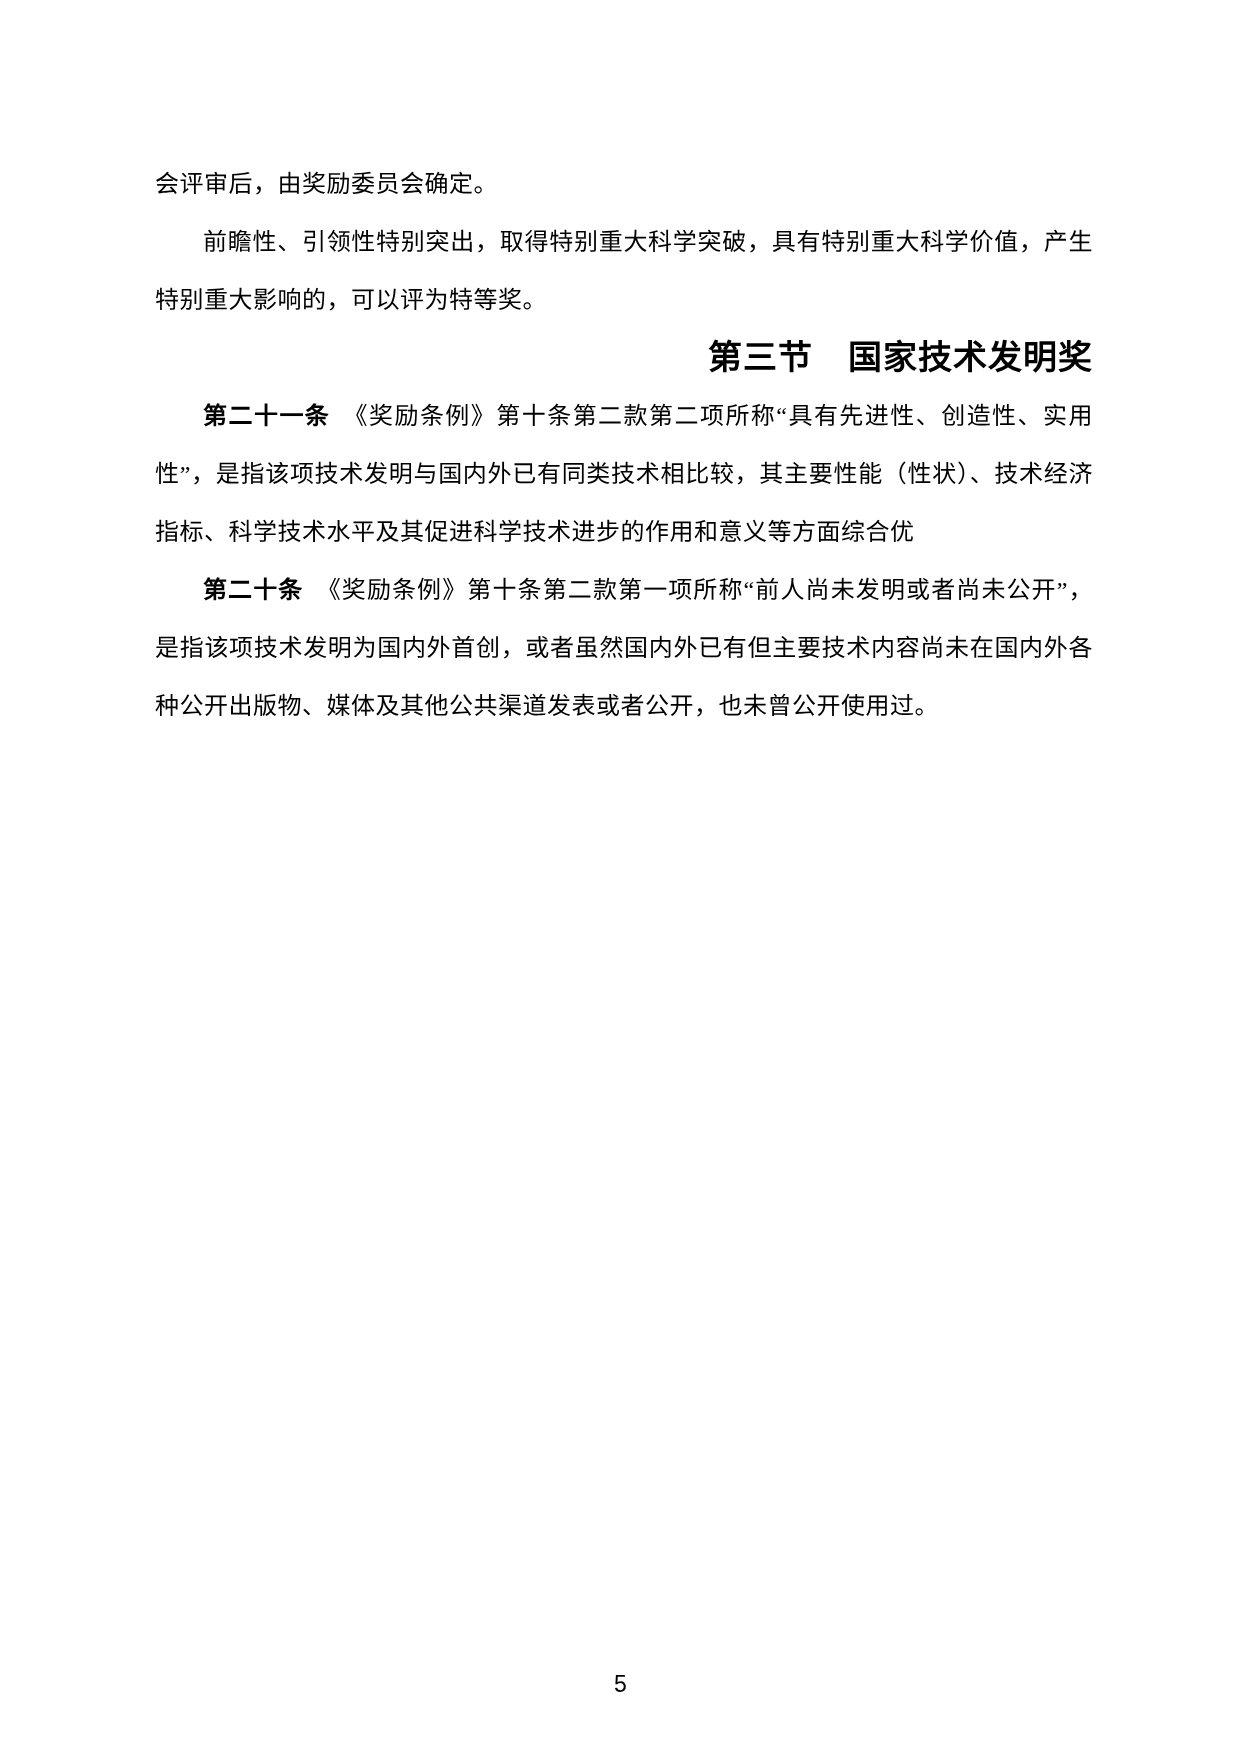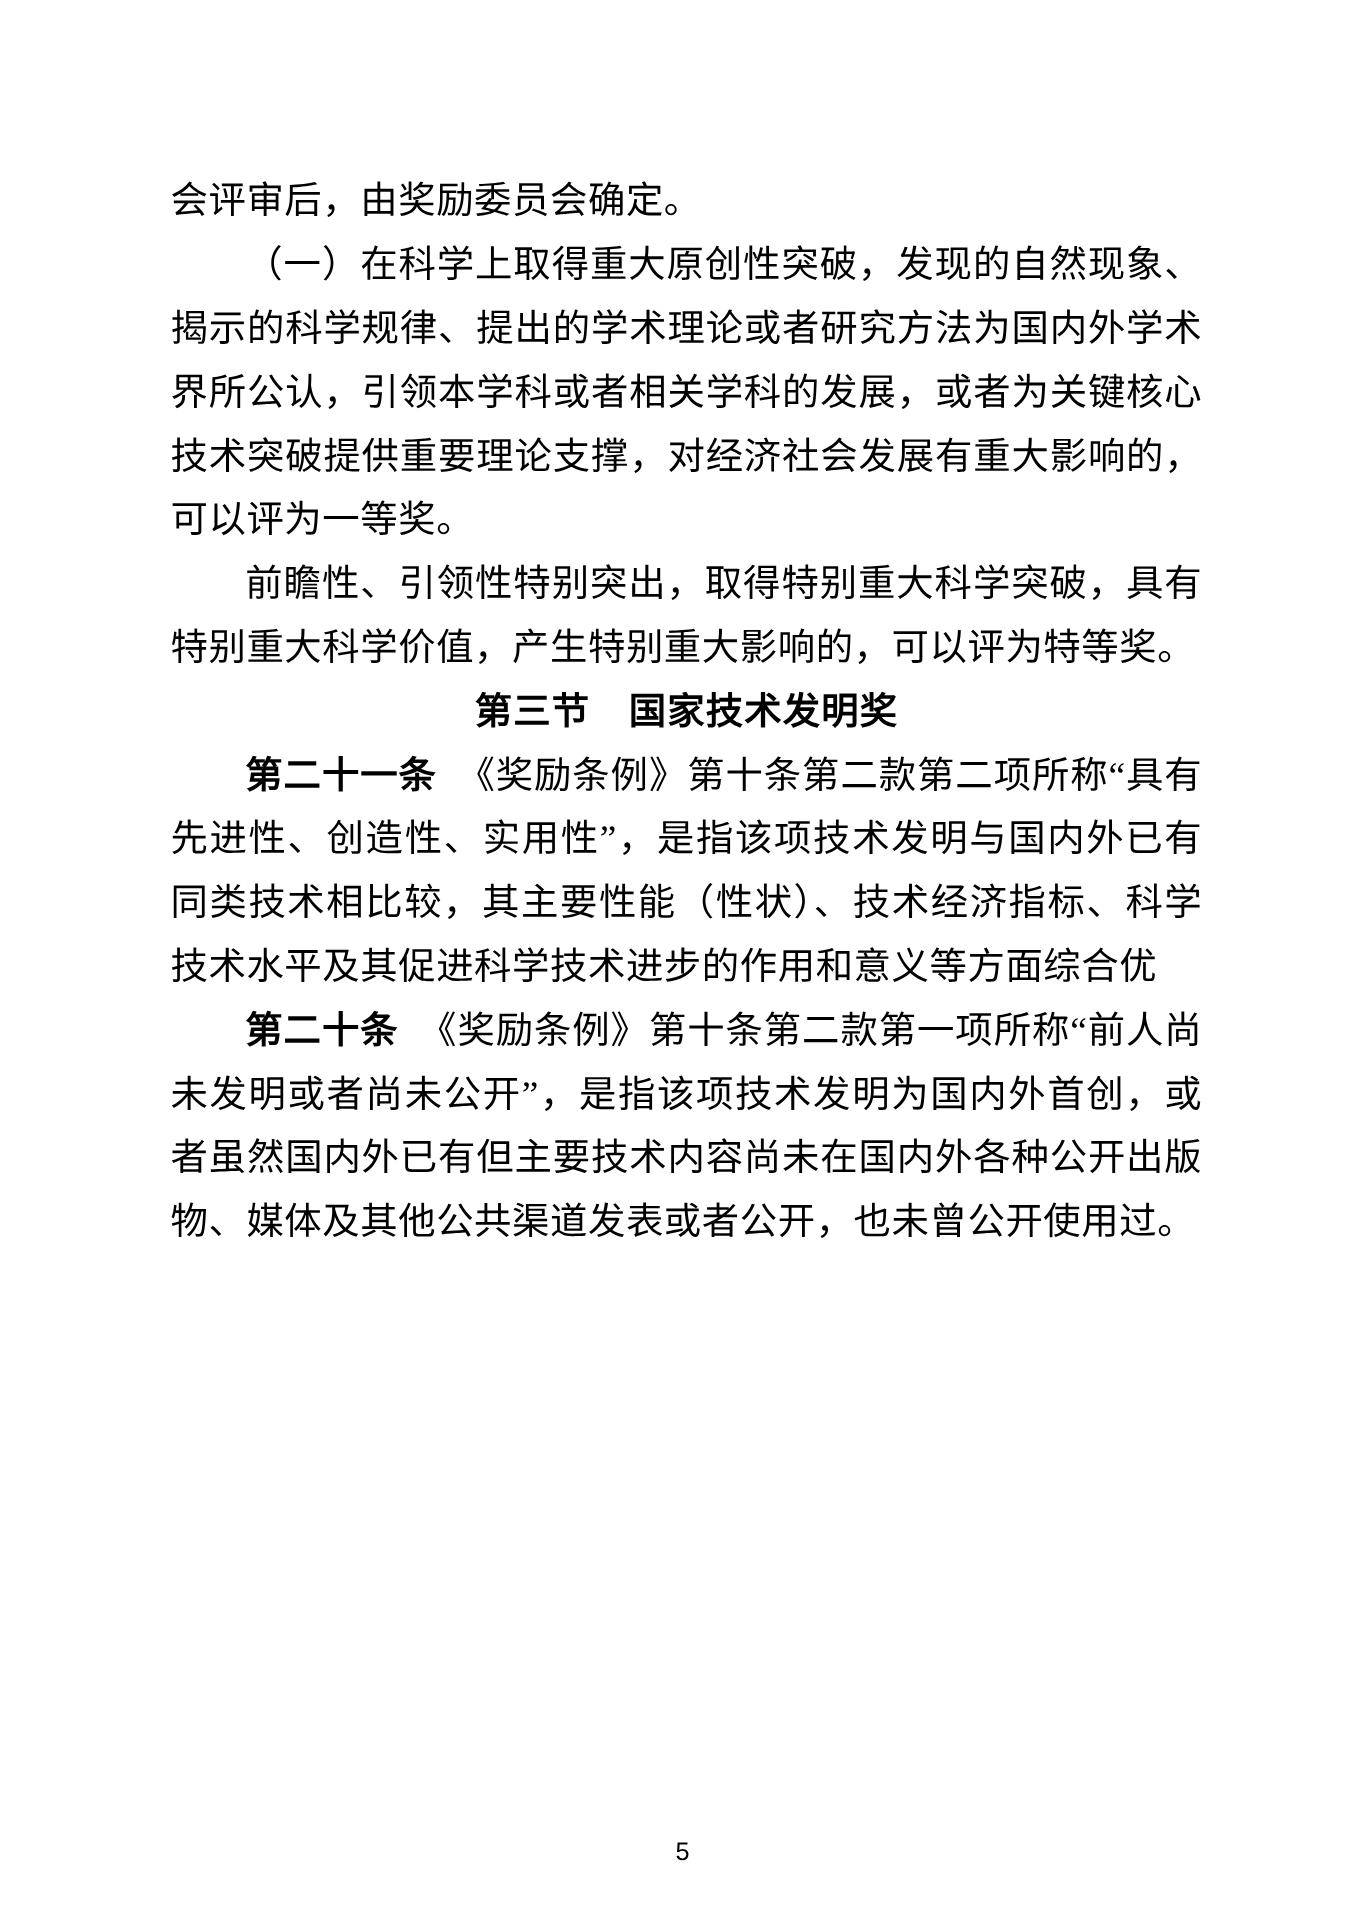--- a/index.html
+++ b/index.html
@@ -18,40 +18,40 @@
     overflow: hidden;
   }
   .content {
     position: absolute;
     left: 155px;
     top: 155px;
     width: 938px;
   }
   .para {
     margin: 0;
-    font-size: 34px;
+    font-size: 24px;
     line-height: 58px;
     letter-spacing: 0.5px;
     text-align: justify;
     text-justify: inter-ideograph;
     word-break: break-all;
   }
   .indent {
     text-indent: 2em;
   }
   .lead {
     font-weight: bold;
     margin-right: 0.55em;
   }
   .heading {
     margin: 0;
     font-size: 34px;
     line-height: 58px;
     font-weight: bold;
-    text-align: center;
+    text-align: right;
     letter-spacing: 1px;
   }
   .footer {
     position: absolute;
     left: 0;
     bottom: 58px;
     width: 100%;
     text-align: center;
   }
   .page-number {
@@ -63,21 +63,20 @@
 </style>
 </head>
 <body>
 
 <div class="page">
   <div class="content">
 
     <p class="para"><span>会评审后，由奖励委员会确定。</span></p>
 
 
-    <p class="para indent"><span>（一）在科学上取得重大原创性突破，发现的自然现象、揭示的科学规律、提出的学术理论或者研究方法为国内外学术界所公认，引领本学科或者相关学科的发展，或者为关键核心技术突破提供重要理论支撑，对经济社会发展有重大影响的，可以评为一等奖。</span></p>
 
 
     <p class="para indent"><span>前瞻性、引领性特别突出，取得特别重大科学突破，具有特别重大科学价值，产生特别重大影响的，可以评为特等奖。</span></p>
 
     <h2 class="heading">第三节　国家技术发明奖</h2>
 
     <p class="para indent"><b class="lead">第二十一条</b><span>《奖励条例》第十条第二款第二项所称“具有先进性、创造性、实用性”，是指该项技术发明与国内外已有同类技术相比较，其主要性能（性状）、技术经济指标、科学技术水平及其促进科学技术进步的作用和意义等方面综合优</span></p>
 
     <p class="para indent"><b class="lead">第二十条</b><span>《奖励条例》第十条第二款第一项所称“前人尚未发明或者尚未公开”，是指该项技术发明为国内外首创，或者虽然国内外已有但主要技术内容尚未在国内外各种公开出版物、媒体及其他公共渠道发表或者公开，也未曾公开使用过。</span></p>
 

